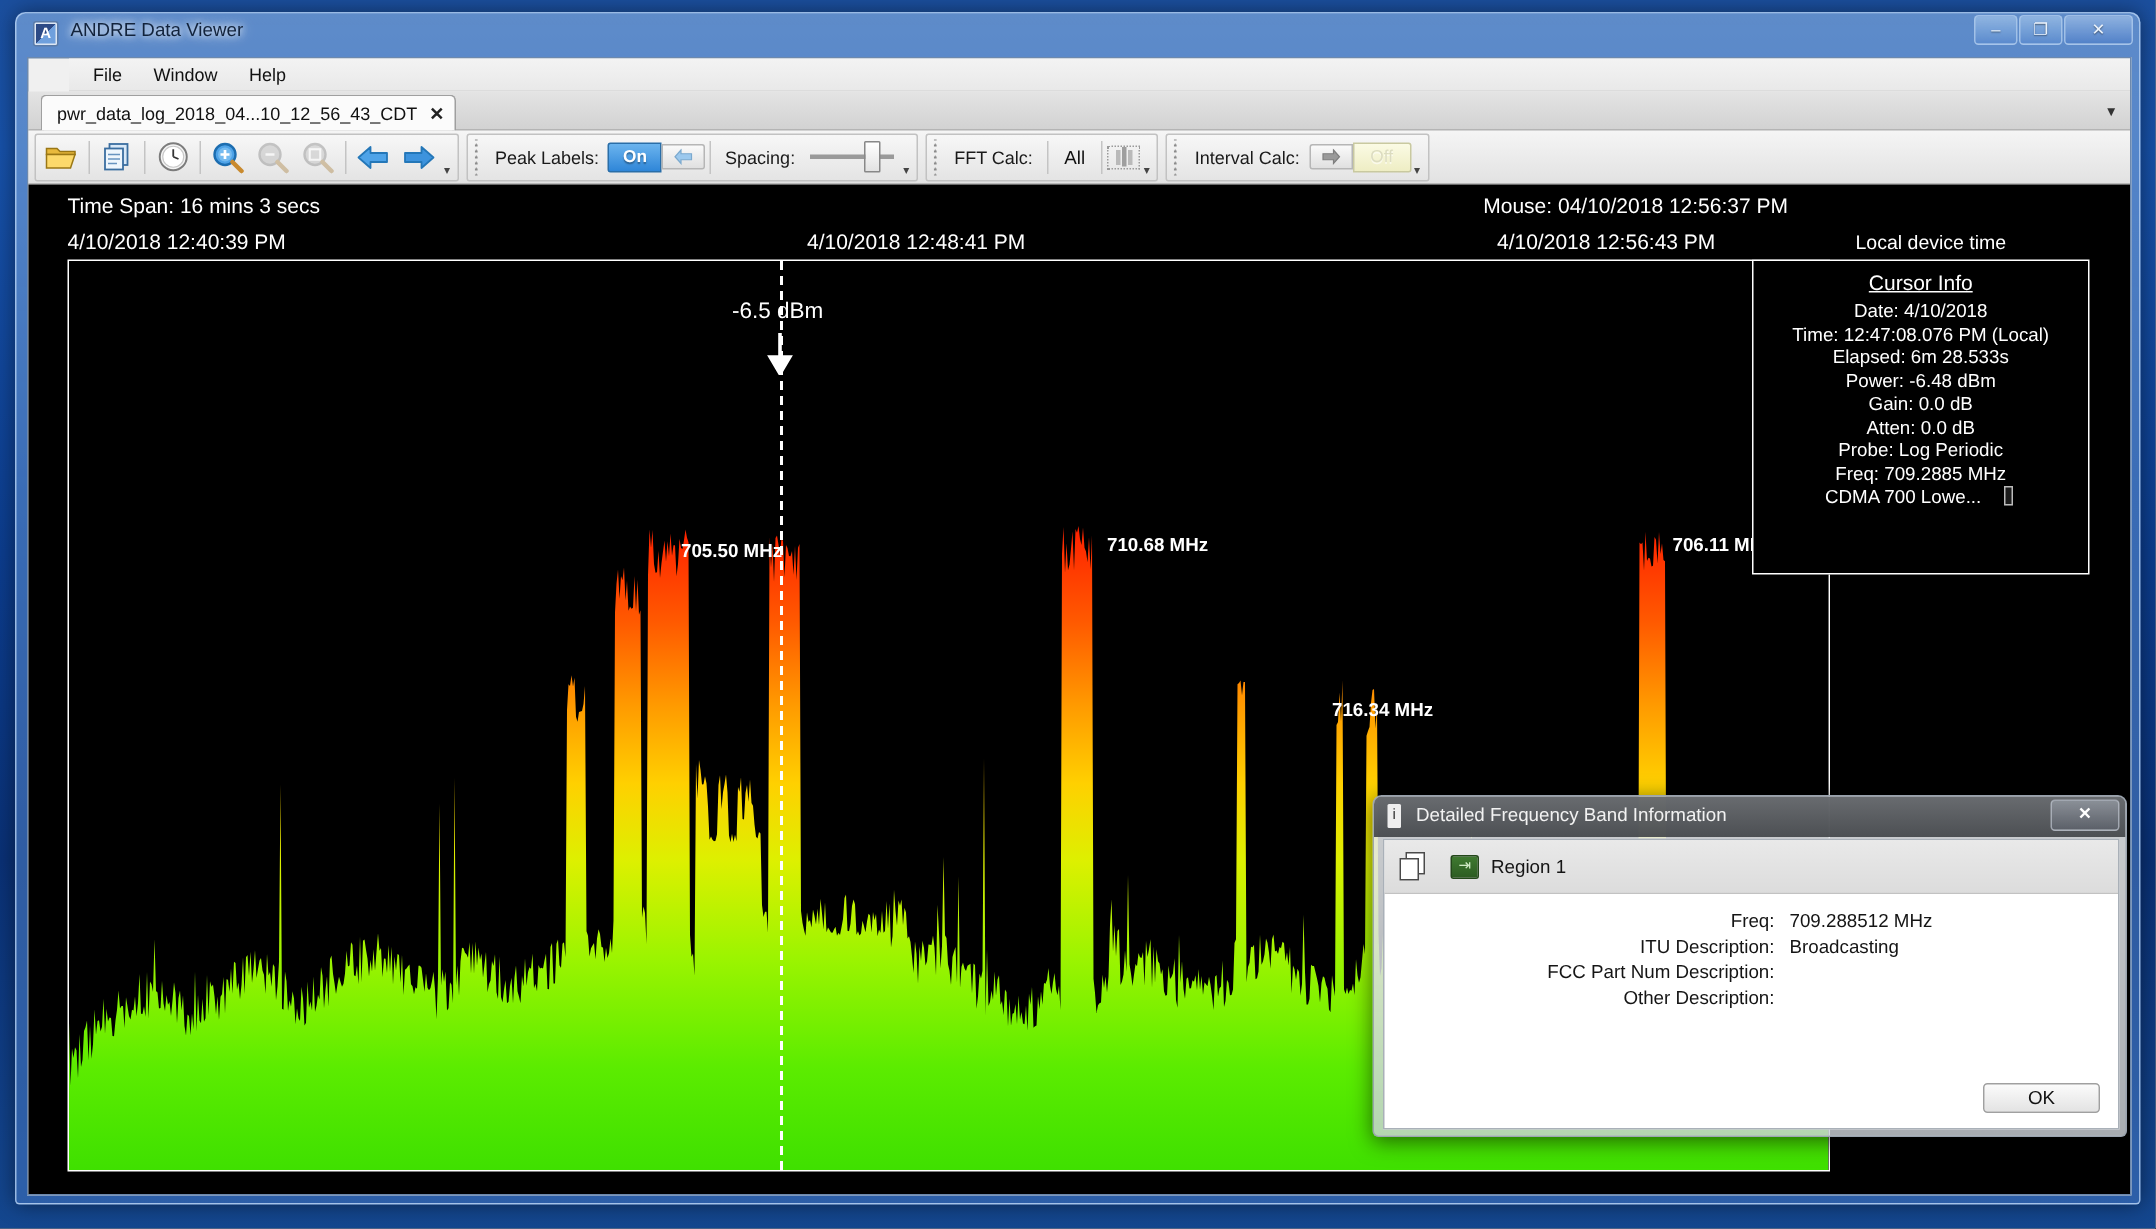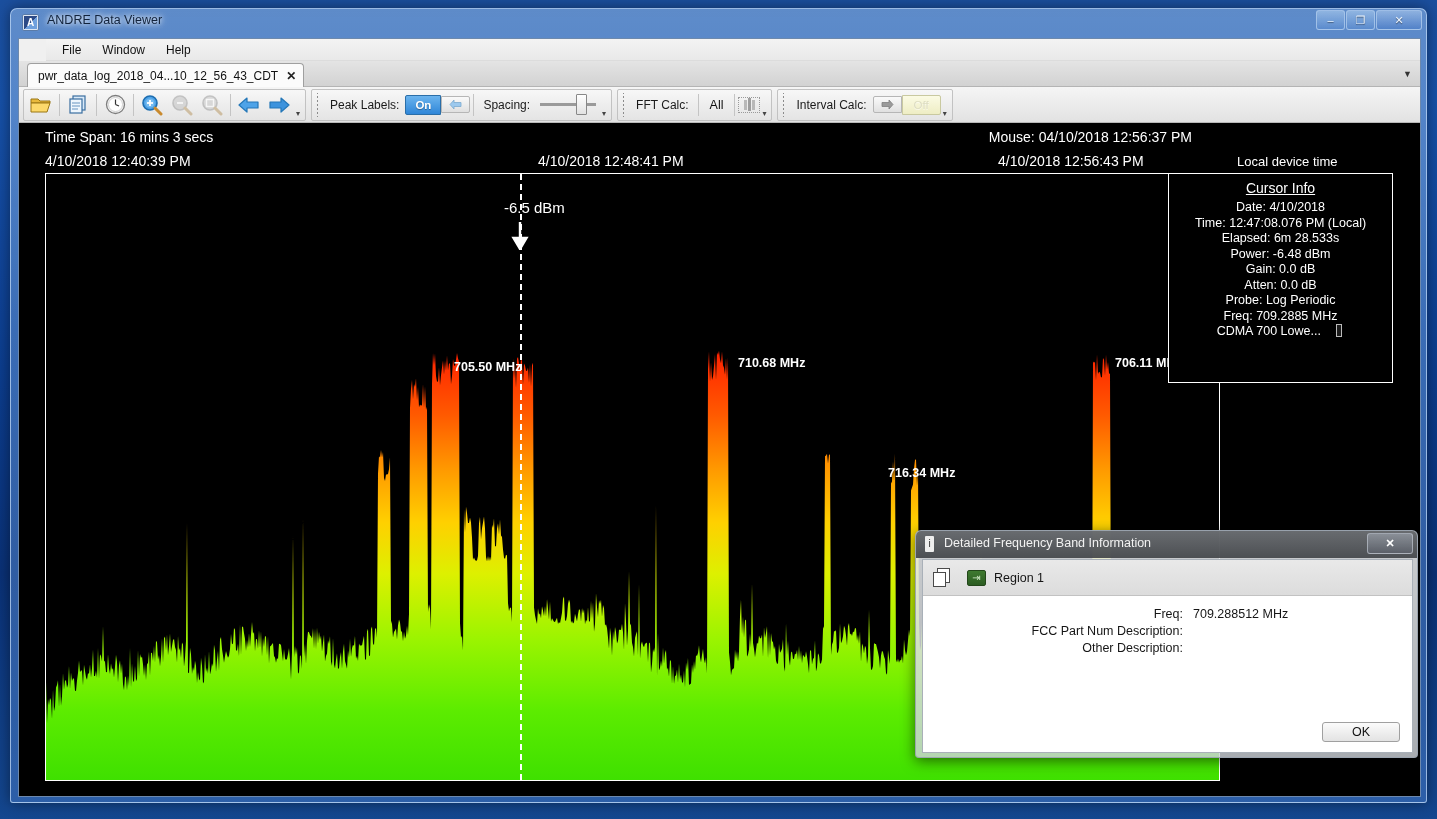--- a/index.html
+++ b/index.html
@@ -223,21 +223,20 @@
   }
   .peak-label {
     position: absolute; color: #fff; font-size: 12.5px;
     font-weight: bold; white-space: nowrap;
     font-family: "Liberation Sans", sans-serif;
     margin-left: 43px;
   }
   #cursor-power-label {
     position: absolute; color: #fff; font-size: 15px;
     white-space: nowrap;
-    margin-left: 16px;
   }
   #cursor-arrow {
     position: absolute;
     left: 466px; top: 72px;
     width: 18px; height: 28px;
   }
 
   
   #cursor-info {
     position: absolute;
@@ -606,20 +605,24 @@
             <span class="region-badge">⇥</span>
             <span class="region-name">Region 1</span>
           </div>
 
           <div style="padding:8px 0 0 0;">
             <div class="field-row">
               <span class="field-label">Freq:</span>
               <span class="field-value">709.288512 MHz</span>
             </div>
             <div class="field-row">
+              <span class="field-label">ITU Description:</span>
+              <span class="field-value">Broadcasting</span>
+            </div>
+            <div class="field-row">
               <span class="field-label">FCC Part Num Description:</span>
               <span class="field-value"></span>
             </div>
             <div class="field-row">
               <span class="field-label">Other Description:</span>
               <span class="field-value"></span>
             </div>
           </div>
 
           <div id="ok-button">OK</div>

